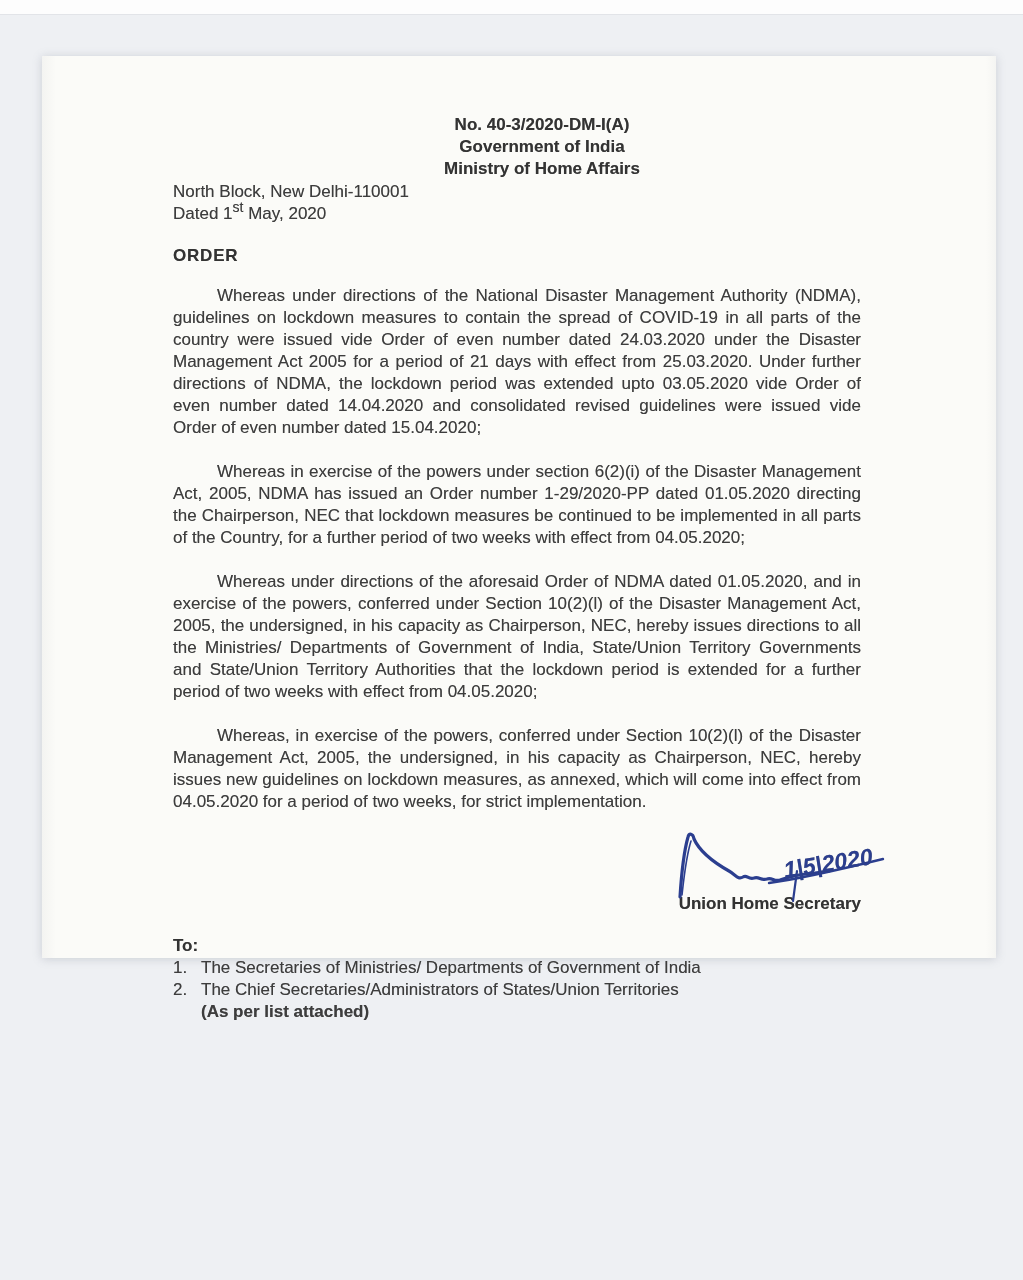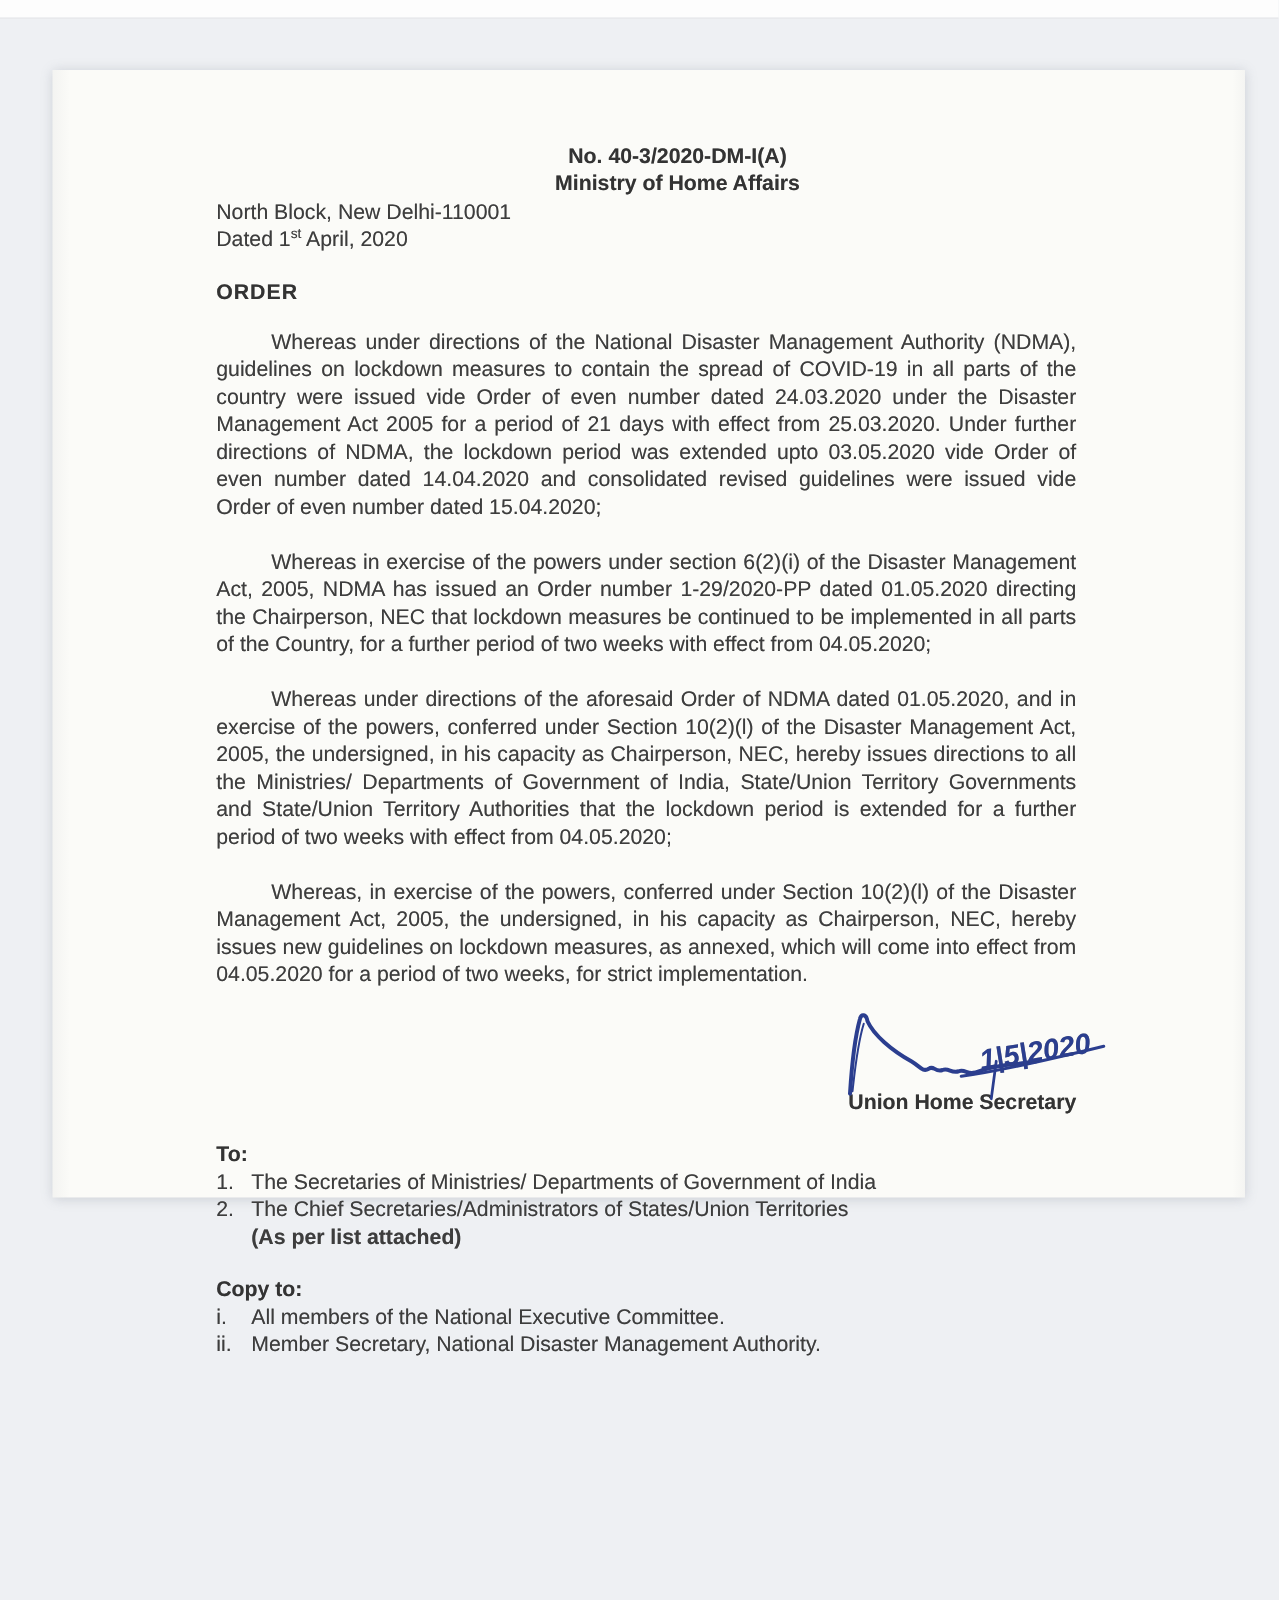--- a/index.html
+++ b/index.html
@@ -43,21 +43,21 @@
     line-height: 22px;
     text-shadow: 0 0 0.5px rgba(70,70,70,0.55);
   }
   .header-block {
     text-align: center;
     margin-left: 50px;
     font-weight: bold;
     color: #333;
   }
   .address-block { text-align: left; margin-top: 1px; }
-  .date-line sup { font-size: 11px; vertical-align: super; line-height: 0; }
+  .date-line sup { font-size: 14px; vertical-align: super; line-height: 0; }
   .order-heading {
     text-align: left;
     font-weight: bold;
     letter-spacing: 0.8px;
     color: #333;
     margin-top: 20px;
     margin-bottom: 18px;
   }
   p.para {
     margin: 0 0 22px 0;
@@ -94,26 +94,27 @@
 <body>
 
 <div class="screen">
   <div class="top-strip"></div>
 
   <div class="paper">
     <div class="content">
 
       <div class="header-block">
         <div>No. 40-3/2020-DM-I(A)</div>
+        <div>Government of India</div>
         <div>Ministry of Home Affairs</div>
       </div>
 
       <div class="address-block">
         <div>North Block, New Delhi-110001</div>
-        <div class="date-line"><span>Dated 1</span><sup>st</sup><span> April, 2020</span></div>
+        <div class="date-line"><span>Dated 1</span><sup>st</sup><span> May, 2020</span></div>
       </div>
 
       <div class="order-heading">ORDER</div>
 
       <p class="para">Whereas under directions of the National Disaster Management Authority (NDMA), guidelines on lockdown measures to contain the spread of COVID-19 in all parts of the country were issued vide Order of even number dated 24.03.2020 under the Disaster Management Act 2005 for a period of 21 days with effect from 25.03.2020. Under further directions of NDMA, the lockdown period was extended upto 03.05.2020 vide Order of even number dated 14.04.2020 and consolidated revised guidelines were issued vide Order of even number dated 15.04.2020;</p>
       <p class="para">Whereas in exercise of the powers under section 6(2)(i) of the Disaster Management Act, 2005, NDMA has issued an Order number 1-29/2020-PP dated 01.05.2020 directing the Chairperson, NEC that lockdown measures be continued to be implemented in all parts of the Country, for a further period of two weeks with effect from 04.05.2020;</p>
       <p class="para">Whereas under directions of the aforesaid Order of NDMA dated 01.05.2020, and in exercise of the powers, conferred under Section 10(2)(l) of the Disaster Management Act, 2005, the undersigned, in his capacity as Chairperson, NEC, hereby issues directions to all the Ministries/ Departments of Government of India, State/Union Territory Governments and State/Union Territory Authorities that the lockdown period is extended for a further period of two weeks with effect from 04.05.2020;</p>
       <p class="para">Whereas, in exercise of the powers, conferred under Section 10(2)(l) of the Disaster Management Act, 2005, the undersigned, in his capacity as Chairperson, NEC, hereby issues new guidelines on lockdown measures, as annexed, which will come into effect from 04.05.2020 for a period of two weeks, for strict implementation.</p>
 
       <div class="sig-block">
@@ -133,27 +134,16 @@
           <span class="num">1.</span>
           <span class="txt">The Secretaries of Ministries/ Departments of Government of India</span>
         </div>
         <div class="list-row">
           <span class="num">2.</span>
           <span class="txt">The Chief Secretaries/Administrators of States/Union Territories</span>
         </div>
         <div class="list-note">(As per list attached)</div>
       </div>
 
-      <div class="copy-block">
-        <div class="block-label">Copy to:</div>
-        <div class="list-row">
-          <span class="num">i.</span>
-          <span class="txt">All members of the National Executive Committee.</span>
-        </div>
-        <div class="list-row">
-          <span class="num">ii.</span>
-          <span class="txt">Member Secretary, National Disaster Management Authority.</span>
-        </div>
-      </div>
 
     </div>
   </div>
 </div>
 
 </body></html>

